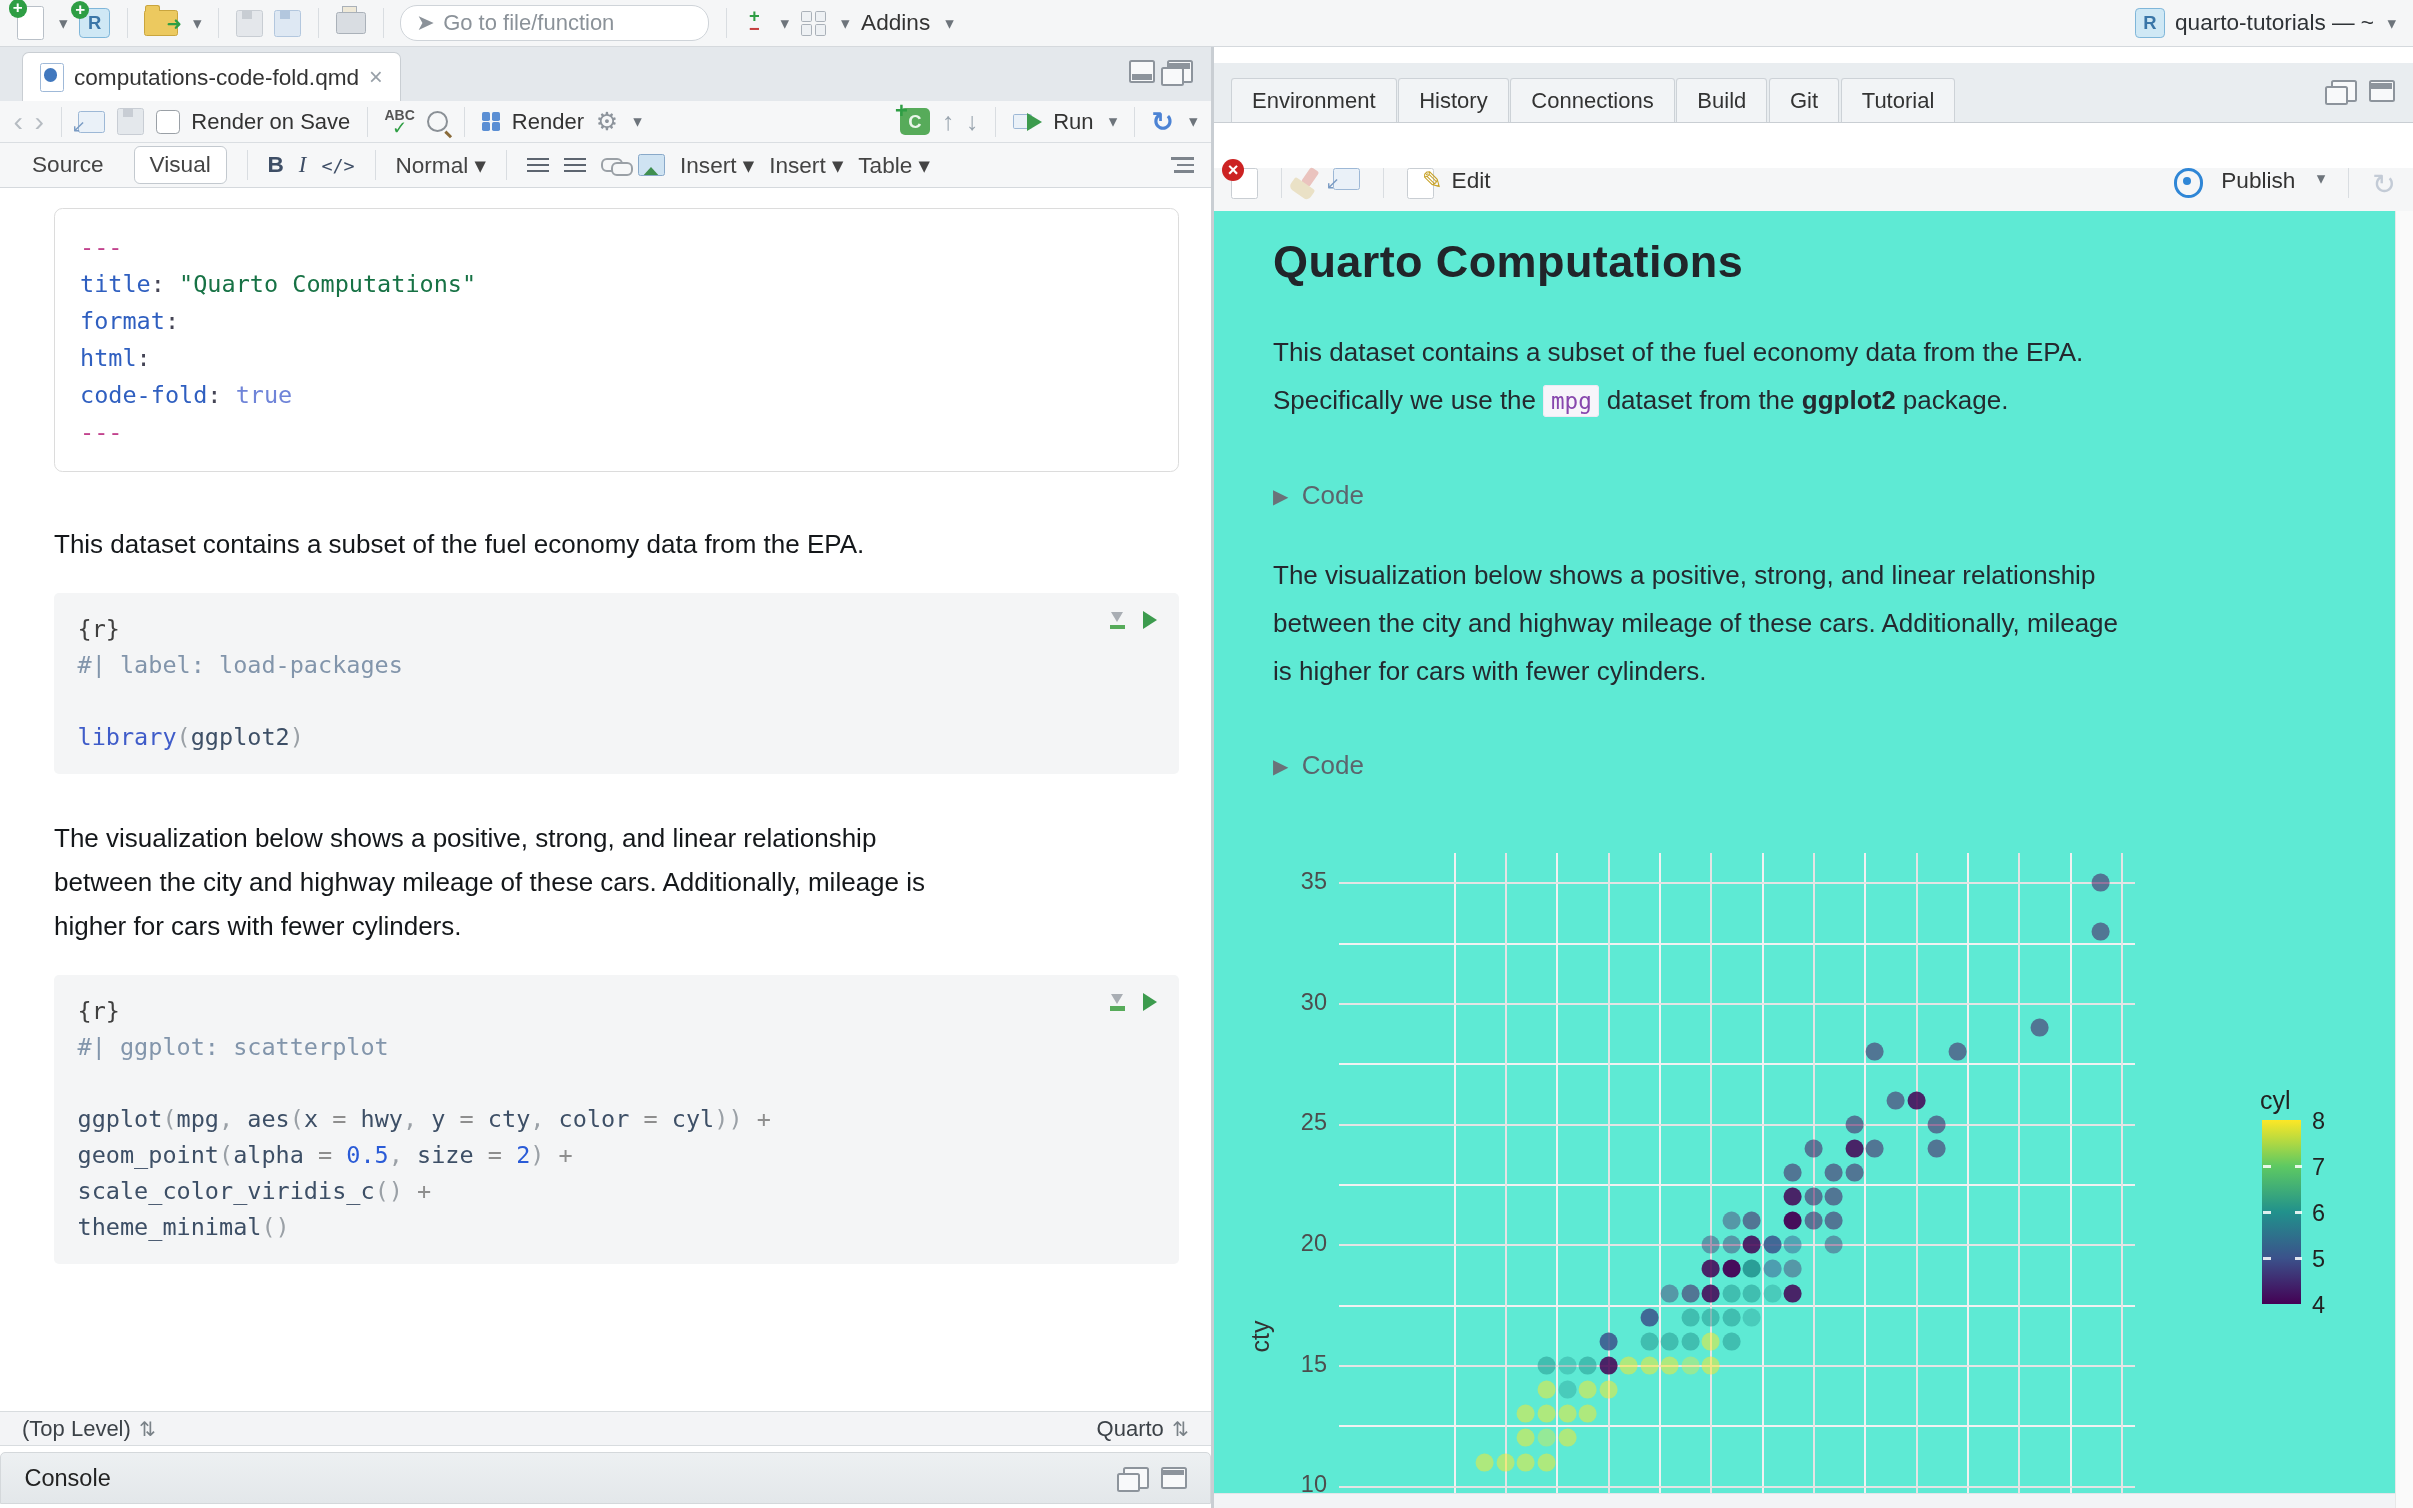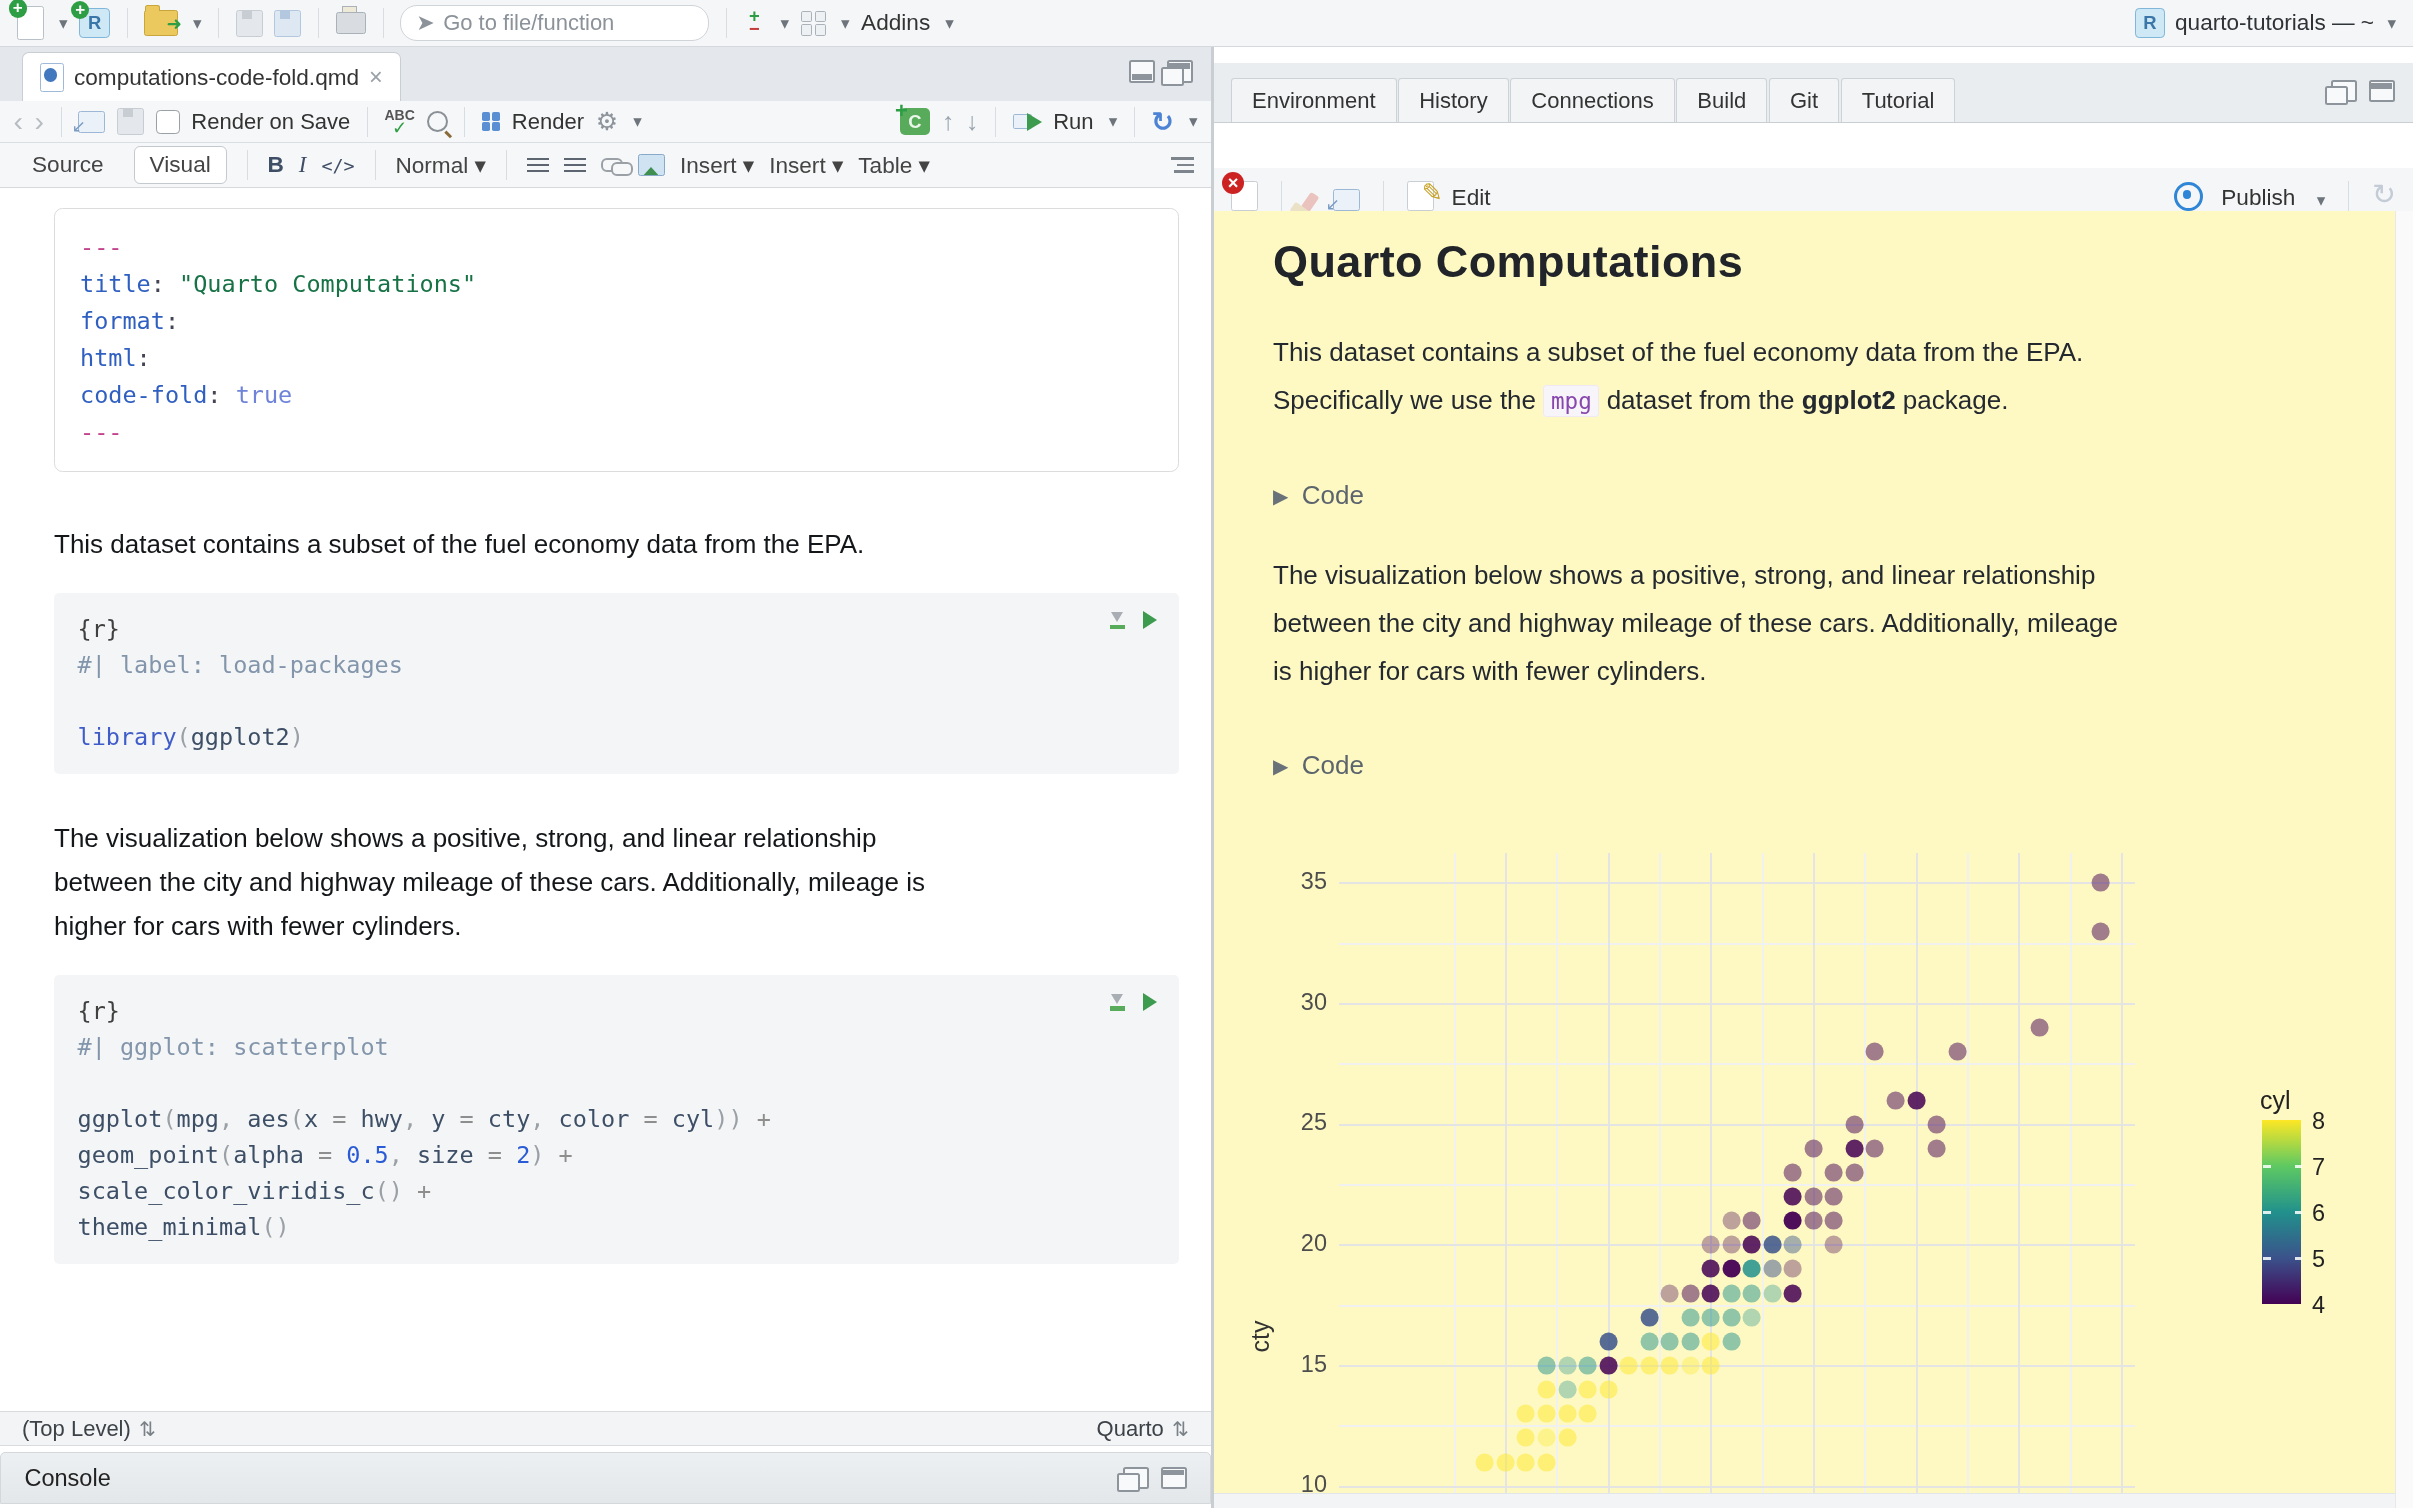--- a/index.html
+++ b/index.html
@@ -115,32 +115,32 @@
   #console-header{left:0;top:1405px;width:1211px;height:52px;background:linear-gradient(#edf0f2,#e3e7ea);
     border:1.7px solid #d4d8db;border-radius:5px 5px 0 0;display:flex;align-items:center;justify-content:space-between;
     padding:0 23.5px;font-size:23.5px;color:#222;box-sizing:border-box;}
   
   .tabstrip{position:absolute;left:0;width:1199px;background:#e9edf0;border-bottom:1.7px solid #c9ced3;display:flex;align-items:flex-end;padding:0 0 0 17px;box-sizing:border-box;}
   .rtab{background:#f2f4f6;border:1.7px solid #cdd2d7;border-bottom:none;padding:8.4px 20px;font-size:22px;color:#333;margin-right:1.7px;border-radius:3.4px 3.4px 0 0;}
   .rtab.active{background:#fff;position:relative;top:1.7px;padding-bottom:10px;}
   #env-strip{top:16px;height:60px;}
   #util-strip{top:70px;height:50px;}
   #viewer-toolbar{left:0;top:121px;width:1199px;height:44px;background:#f5f6f7;border-bottom:1.7px solid #dadee2;
-    display:flex;align-items:flex-end;gap:18px;padding:0 17px;font-size:22.6px;color:#333;box-sizing:border-box;}
+    display:flex;align-items:flex-start;gap:18px;padding:0 17px;font-size:22.6px;color:#333;box-sizing:border-box;}
   .stop-ic{width:25px;height:28.5px;background:#fff;border:1.7px solid #c9ced3;border-radius:2.5px;position:relative;}
   .stop-ic:before{content:"×";position:absolute;left:-10px;top:-10px;width:22px;height:22px;background:#c22;border-radius:50%;
     color:#fff;font-size:18.4px;line-height:22px;text-align:center;font-weight:bold;}
   .broom{width:10px;height:18.4px;background:#e8b7b0;border-radius:2.5px;position:relative;transform:rotate(35deg);opacity:.8;}
   .broom:after{content:"";position:absolute;left:-6.7px;top:17px;width:23.5px;height:13.4px;background:#e8dcbb;border-radius:2.5px 2.5px 5px 5px;}
   .pencil-page{width:25px;height:28.5px;background:#fff;border:1.7px solid #c9ced3;border-radius:2.5px;position:relative;}
   .pencil-page:before{content:"✎";position:absolute;right:-10px;top:-3.4px;color:#c8a227;font-size:25px;}
   .pub-ic{width:23.5px;height:23.5px;border:3.4px solid #2f86d6;border-radius:50%;position:relative;}
   .pub-ic:before{content:"";position:absolute;left:5.9px;top:5.9px;width:8.4px;height:8.4px;border-radius:50%;background:#2f86d6;}
   .refresh{color:#c3cbd6;font-size:28.5px;}
-  #viewer-body{left:0;top:164px;width:1199px;height:1297px;background:#fef9c3;overflow:hidden;}
+  #viewer-body{left:0;top:164px;width:1199px;height:1297px;background:#5eead4;overflow:hidden;}
   #viewer-scrollbar{position:absolute;right:0;top:0;width:17px;height:1297px;background:#fafafa;border-left:1.7px solid #e8e8e8;}
   #viewer-flow{position:absolute;left:59px;top:25px;width:1120px;}
   .v-h1{font-size:45px;font-weight:600;color:#21252a;letter-spacing:0.4px;}
   .v-para{font-size:26px;line-height:48px;color:#24292f;margin-top:40px;}
   .code-toggle{display:flex;align-items:center;gap:13.4px;color:#5c656d;font-size:26px;margin-top:55px;}
   .code-toggle .tri{color:#6a7279;font-size:20px;}
   .v-para .sg-code{color:#8747ad;background:#f7f5fa;border:0.8px solid #eee9f3;font-size:22.6px;}
   
   #plot-wrap{position:absolute;left:34px;top:642px;width:1165px;height:655px;}
   #plot-panel{position:absolute;left:91px;top:0;width:796px;height:655px;overflow:hidden;}

